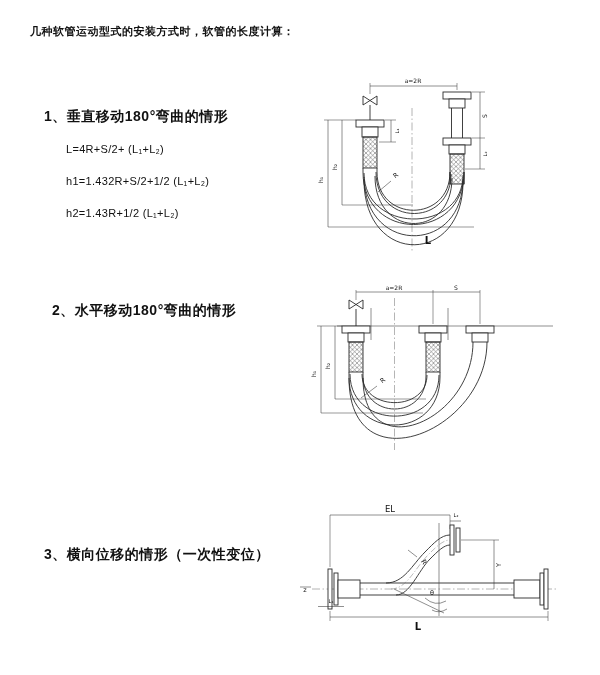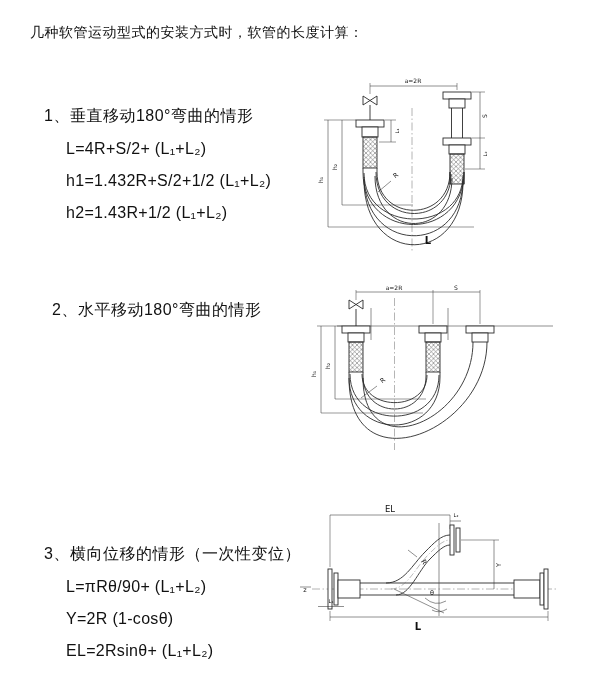--- a/index.html
+++ b/index.html
@@ -1,22 +1,22 @@
 <!DOCTYPE html>
 <html><head>
 <meta charset="utf-8">
 <style>
   html,body{margin:0;padding:0;background:#e8e8e8;}
   .page{position:relative;width:600px;height:675px;background:#ffffff;overflow:hidden;
         font-family:"Liberation Sans","DejaVu Sans",sans-serif;color:#111;}
-  .title{position:absolute;left:30px;top:24px;font-size:14px;font-weight:normal;letter-spacing:0.5px;}
+  .title{position:absolute;left:30px;top:24px;font-size:11px;font-weight:bold;letter-spacing:0.5px;}
   .section{position:absolute;}
-  .heading{font-size:16px;font-weight:normal;letter-spacing:0.5px;line-height:20px;}
+  .heading{font-size:14px;font-weight:bold;letter-spacing:0.5px;line-height:20px;}
   .formulas{padding-left:22px;margin-top:7px;}
-  .formula{font-size:16px;line-height:32px;letter-spacing:0.3px;white-space:pre;}
+  .formula{font-size:11px;line-height:32px;letter-spacing:0.3px;white-space:pre;}
   svg.diag{position:absolute;}
   svg path, svg line{fill:none;}
   .ln{stroke:#2b2b2b;stroke-width:0.9;}
   .f{fill:#ffffff;}
   .braid{fill:url(#braid);stroke:#2b2b2b;stroke-width:0.9;}
   .dim{stroke:#333;stroke-width:0.55;}
   .ext{stroke:#333;stroke-width:0.5;}
   .tn{stroke:#444;stroke-width:0.6;}
   .arr{marker-start:url(#ar);marker-end:url(#ar);}
   .arrE{marker-end:url(#ar);}
@@ -54,25 +54,20 @@
       <div class="formula">h2=1.43R+1/2 (L₁+L₂)</div>
     </div>
   </div>
 
   <div class="section" style="left:52px;top:300px">
     <div class="heading">2、水平移动180°弯曲的情形</div>
   </div>
 
   <div class="section" style="left:44px;top:544px">
     <div class="heading">3、横向位移的情形（一次性变位）</div>
-    <div class="formulas">
-      <div class="formula">L=πRθ/90+ (L₁+L₂)</div>
-      <div class="formula">Y=2R (1-cosθ)</div>
-      <div class="formula">EL=2Rsinθ+ (L₁+L₂)</div>
-    </div>
   </div>
 
   <svg class="diag" style="left:312px;top:72px" width="280" height="190" viewBox="0 0 280 190">
     <line class="cl" x1="100" y1="36" x2="100" y2="180"></line>
 
     <line class="ext" x1="58" y1="22" x2="58" y2="11"></line>
     <line class="ext" x1="145" y1="18" x2="145" y2="11"></line>
     <line class="dim arr" x1="58" y1="14" x2="145" y2="14"></line>
     <text class="sl" x="101" y="11">a=2R</text>
 

